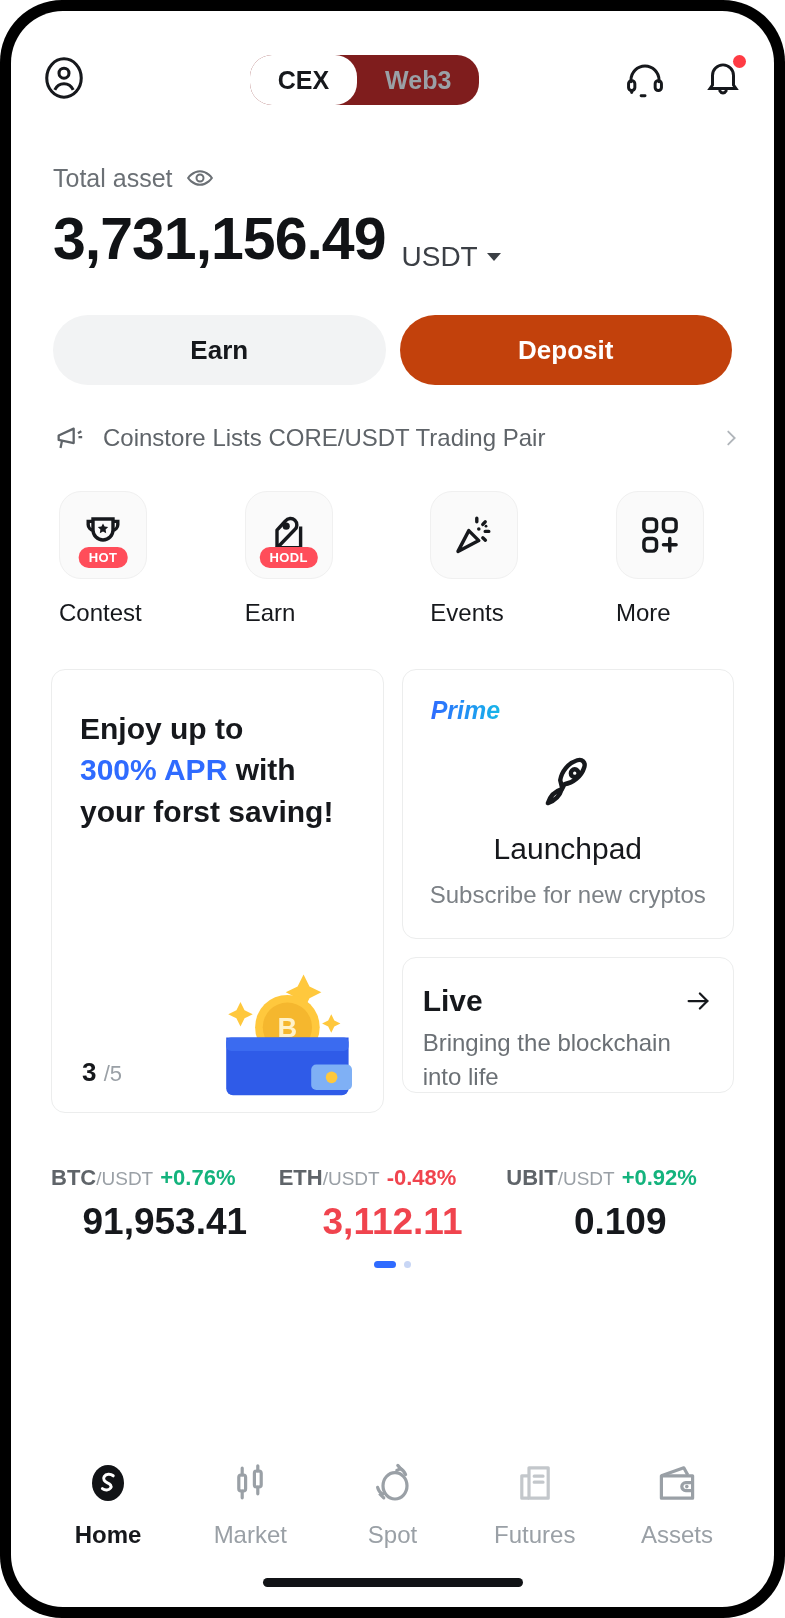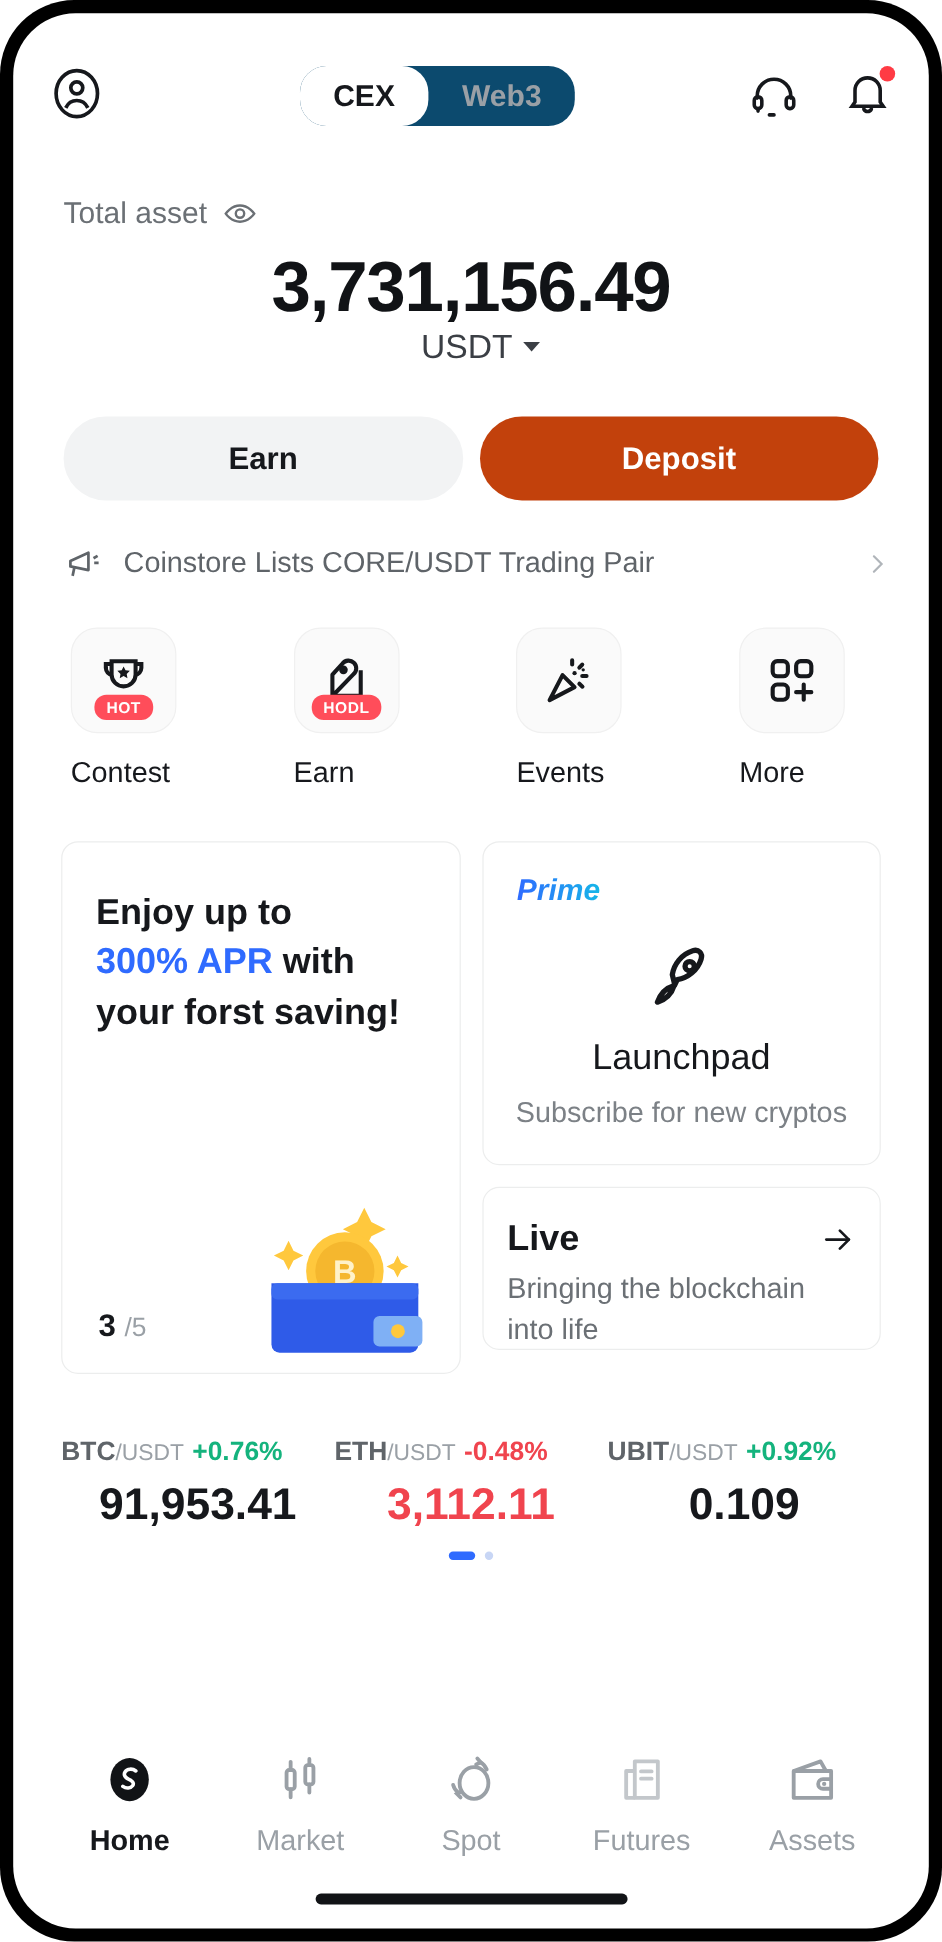--- a/index.html
+++ b/index.html
@@ -25,21 +25,21 @@
 
   
   .header {
     display: flex; align-items: center; justify-content: space-between;
     padding: 38px 30px 0 30px;
     height: 100px;
   }
   .avatar-icon { width: 46px; height: 46px; }
   .seg {
     display: flex; align-items: center;
-    background: #0c4a6e;
+    background: #7f1d1d;
     border-radius: 22px;
     height: 50px;
     padding: 0;
     margin-left: 18px;
   }
   .seg-item {
     font-size: 25px; font-weight: 700;
     padding: 0 28px; height: 50px;
     display: flex; align-items: center;
     border-radius: 22px;
@@ -51,21 +51,21 @@
   .bell-dot {
     position: absolute; top: -2px; right: -2px;
     width: 13px; height: 13px; border-radius: 50%;
     background: #ff3b44;
   }
 
   
   .balance-block { padding: 52px 42px 0 42px; }
   .total-row { display: flex; align-items: center; gap: 12px; }
   .total-label { font-size: 25px; color: #6b7075; }
-  .amount-row { display: flex; align-items: center; margin-top: 12px; flex-direction: column; }
+  .amount-row { display: flex; align-items: flex-end; margin-top: 12px; }
   .amount { font-size: 59px; font-weight: 700; color: #111316; letter-spacing: -1px; }
   .ccy { font-size: 28px; color: #3b3f45; margin-left: 16px; }
   .caret {
     width: 0; height: 0; margin-left: 9px;
     border-left: 7px solid transparent; border-right: 7px solid transparent;
     border-top: 8px solid #3b3f45; display: inline-block;
     position: relative; top: -5px;
   }
 
   

